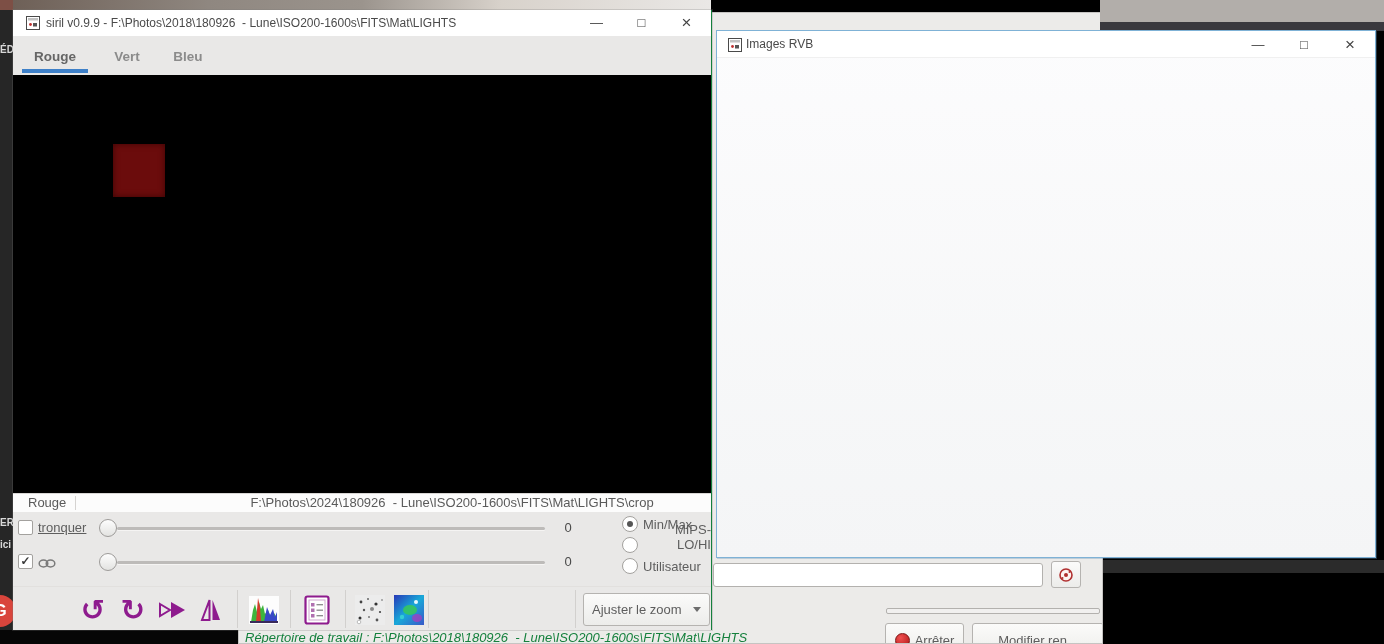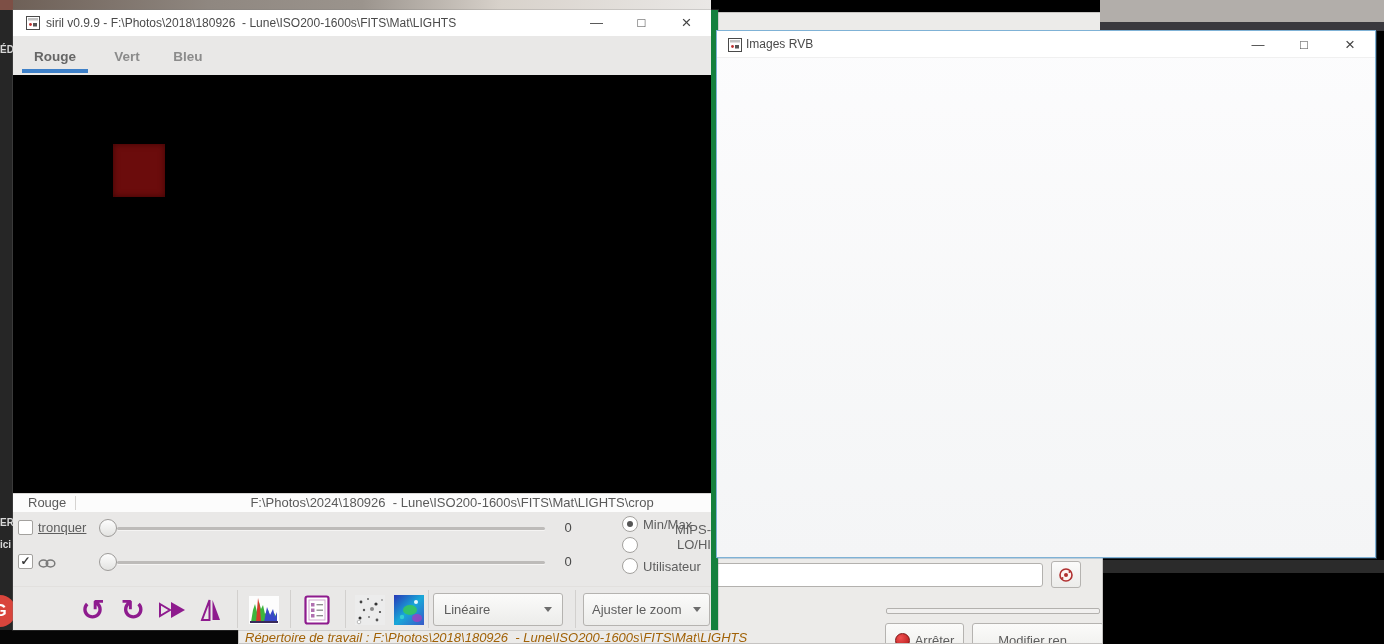--- a/index.html
+++ b/index.html
@@ -33,21 +33,21 @@
   .slider-track{height:3px;background:#bdbbb9;border-radius:2px;box-shadow:0 1px 0 #f5f4f3;}
   .slider-handle{width:18px;height:18px;border-radius:50%;background:linear-gradient(#fdfdfd,#e3e3e1);
     border:1px solid #9d9b99;box-sizing:border-box;}
   .lbl{color:#5e5e5e;font-size:13px;}
   .val{color:#4a4a4a;font-size:13px;}
   .down-arrow{width:0;height:0;border-left:4px solid transparent;border-right:4px solid transparent;border-top:5px solid #6d6d6d;}
   .tsep{width:1px;background:#d2d0ce;}
 
   
   #img-win{left:13px;top:10px;width:698px;height:620px;background:#e9e8e7;z-index:3;overflow:hidden;
-    border-right:7px solid #15803d;box-shadow:0 0 0 1px rgba(120,120,120,.25);}
+    border-right:1px solid #15803d;box-shadow:0 0 0 1px rgba(120,120,120,.25);}
   #img-title{left:0;top:0;width:698px;height:26px;background:#fff;}
   .t-title{position:absolute;left:33px;top:0;line-height:26px;font-size:12px;color:#4a4a4a;}
   .win-ctrls{position:absolute;right:2px;top:0;height:26px;display:flex;}
   .win-ctrls .wc{width:45px;height:26px;text-align:center;line-height:26px;color:#444;font-size:13px;}
   .wc.close{font-size:17px;}
   #tabbar{left:0;top:26px;width:698px;height:39px;background:#e9e8e7;}
   .tab{position:absolute;top:0;height:39px;text-align:center;font-size:13.5px;font-weight:bold;color:#8b8b8b;line-height:42px;}
   .tab.active{color:#666;}
   .tab.active::after{content:"";position:absolute;left:0;bottom:2px;width:100%;height:4px;background:#3e80c8;}
   #tab-rouge{left:9px;width:66px;} #tab-vert{left:92px;width:44px;} #tab-bleu{left:155px;width:40px;}
@@ -68,21 +68,21 @@
   
   #ctrl-win{left:238px;top:12px;width:865px;height:632px;background:#ecebe9;z-index:1;overflow:hidden;
     border:1px solid #c6c4c2;box-sizing:border-box;}
   #cmd-input{position:absolute;left:474px;top:550px;width:330px;height:24px;background:#fff;
     border:1px solid #b3b1ae;border-radius:3px;box-sizing:border-box;font-size:13px;padding:0 6px;color:#333;}
   #logo-btn{position:absolute;left:812px;top:548px;width:30px;height:27px;justify-content:center;}
   #progress{position:absolute;left:647px;top:595px;width:214px;height:6px;background:#f1f0ef;border:1px solid #b3b1ae;box-sizing:border-box;border-radius:2px;}
   #stop-btn{position:absolute;left:646px;top:610px;width:79px;height:34px;justify-content:center;gap:5px;}
   #modify-btn{position:absolute;left:733px;top:610px;width:132px;height:34px;justify-content:center;}
   #stop-dot{width:13px;height:13px;border-radius:50%;background:radial-gradient(circle at 35% 30%,#f05050,#b01515);border:1px solid #7d1414;}
-  #wd-label{position:absolute;left:6px;top:617px;width:770px;font-size:13px;font-style:italic;color:#a16207;overflow:hidden;}
+  #wd-label{position:absolute;left:6px;top:617px;width:770px;font-size:13px;font-style:italic;color:#15803d;overflow:hidden;}
 
   
   #rvb-win{left:716px;top:30px;width:660px;height:528px;background:linear-gradient(#fcfcfd,#f4f5f6);z-index:4;
     border:1px solid #7fb2d6;box-sizing:border-box;box-shadow:1px 1px 0 rgba(100,150,190,.35);}
   #rvb-title{position:absolute;left:0;top:0;width:100%;height:27px;background:#fff;border-bottom:1px solid #f0f0f0;box-sizing:border-box;}
   #rvb-title .t-title{left:29px;line-height:27px;}
   #rvb-title .win-ctrls{height:27px;} #rvb-title .wc{height:27px;line-height:27px;width:46px;}
 
   .appicon{position:absolute;left:13px;top:6px;}
   svg{display:block;}
@@ -272,24 +272,20 @@
           </defs>
           <rect width="30" height="30" fill="url(#cg)"></rect>
           <ellipse cx="16" cy="15" rx="7" ry="5" fill="#38c858" opacity="0.85"></ellipse>
           <ellipse cx="23" cy="23" rx="5" ry="4" fill="#a040c0" opacity="0.8"></ellipse>
           <circle cx="22" cy="7" r="2" fill="#e8f8ff"></circle>
           <circle cx="8" cy="22" r="2.2" fill="#40e0d0" opacity="0.7"></circle>
         </svg>
       </span>
     </div>
     <div class="tsep abs" style="left:415px;top:580px;height:38px;"></div>
-    <div class="gtkbtn" id="dd-mode">
-      <span>Linéaire</span>
-      <span class="down-arrow"></span>
-    </div>
     <div class="tsep abs" style="left:562px;top:580px;height:38px;"></div>
     <div class="gtkbtn" id="dd-zoom">
       <span>Ajuster le zoom</span>
       <span class="down-arrow"></span>
     </div>
   </div>
 
   <div class="abs" id="rvb-win">
     <div id="rvb-title">
       <span class="appicon" style="top:7px;left:11px;">

